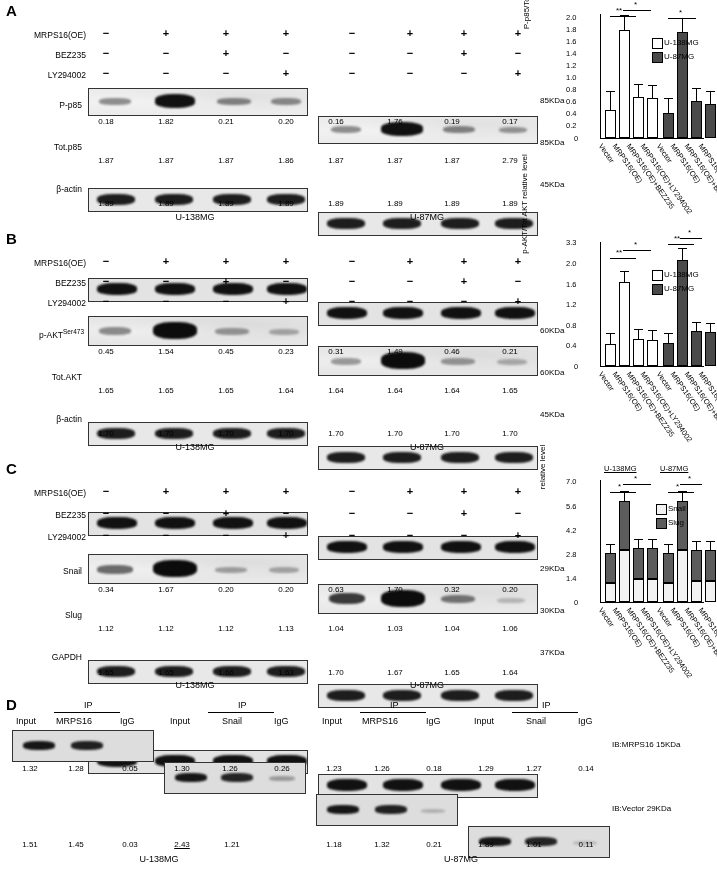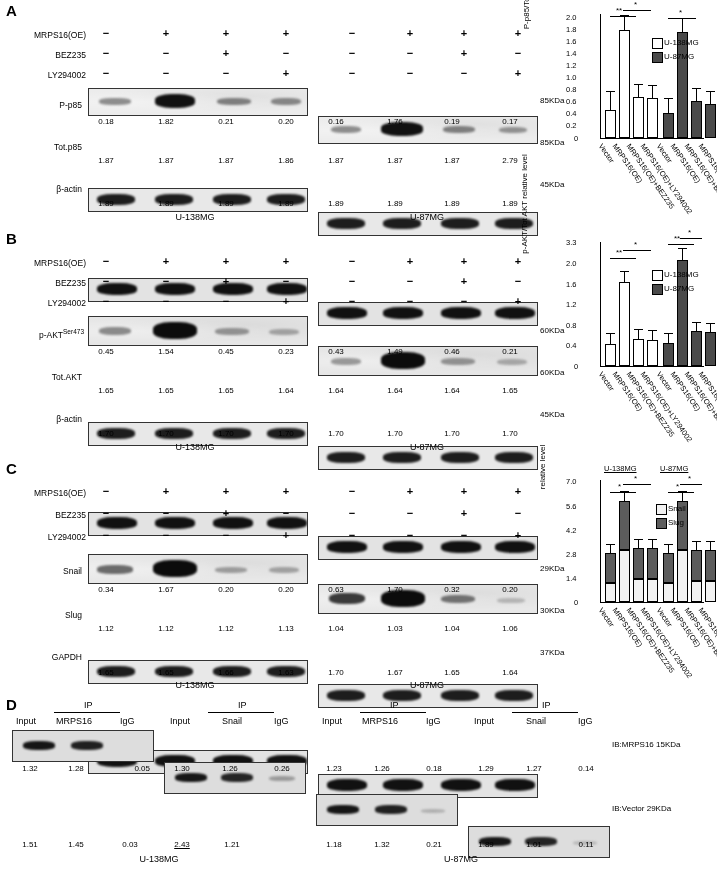--- a/index.html
+++ b/index.html
@@ -257,21 +257,21 @@
     <div class="band" style="left:12px;top:11px;width:30px;height:7px;background:#989898;filter:blur(1.2px);"></div>
     <div class="band" style="left:62px;top:5px;width:44px;height:17px;background:#0c0c0c;filter:blur(1.2px);"></div>
     <div class="band" style="left:122px;top:11px;width:34px;height:7px;background:#909090;filter:blur(1.2px);"></div>
     <div class="band" style="left:178px;top:12px;width:30px;height:6px;background:#a5a5a5;filter:blur(1.2px);"></div>
   </div>
   <div class="kda" style="position:absolute;left:540px;top:98px;">60KDa</div>
   <div class="vals" style="position:absolute;left:86px;top:119px;width:40px;">0.45</div>
   <div class="vals" style="position:absolute;left:146px;top:119px;width:40px;">1.54</div>
   <div class="vals" style="position:absolute;left:206px;top:119px;width:40px;">0.45</div>
   <div class="vals" style="position:absolute;left:266px;top:119px;width:40px;">0.23</div>
-  <div class="vals" style="position:absolute;left:316px;top:119px;width:40px;">0.43</div>
+  <div class="vals" style="position:absolute;left:316px;top:119px;width:40px;">0.31</div>
   <div class="vals" style="position:absolute;left:375px;top:119px;width:40px;">1.49</div>
   <div class="vals" style="position:absolute;left:432px;top:119px;width:40px;">0.46</div>
   <div class="vals" style="position:absolute;left:490px;top:119px;width:40px;">0.21</div>
 
   <div class="rowlabel" style="position:absolute;left:6px;top:144px;width:76px;">Tot.AKT</div>
   <div class="blotbox" style="left:88px;top:134px;width:218px;height:22px;background:#e8e8e8;">
     <div class="band" style="left:8px;top:5px;width:38px;height:11px;background:#1d1d1d;filter:blur(1px);"></div>
     <div class="band" style="left:66px;top:5px;width:38px;height:11px;background:#1d1d1d;filter:blur(1px);"></div>
     <div class="band" style="left:124px;top:5px;width:38px;height:11px;background:#1d1d1d;filter:blur(1px);"></div>
     <div class="band" style="left:178px;top:5px;width:38px;height:11px;background:#1d1d1d;filter:blur(1px);"></div>
@@ -615,21 +615,21 @@
   </div>
   <div class="blotbox" style="left:468px;top:34px;width:140px;height:30px;background:#ddd;">
     <div class="band" style="left:10px;top:10px;width:32px;height:9px;background:#161616;filter:blur(1.2px);"></div>
     <div class="band" style="left:56px;top:10px;width:32px;height:9px;background:#242424;filter:blur(1.2px);"></div>
     <div class="band" style="left:104px;top:14px;width:24px;height:4px;background:#b6b6b6;filter:blur(1.2px);"></div>
   </div>
   <div class="kda" style="position:absolute;left:612px;top:44px;">IB:MRPS16  15KDa</div>
 
   <div class="vals" style="position:absolute;left:10px;top:68px;width:40px;">1.32</div>
   <div class="vals" style="position:absolute;left:56px;top:68px;width:40px;">1.28</div>
-  <div class="vals" style="position:absolute;left:110px;top:68px;width:40px;text-align:right;">0.05</div>
+  <div class="vals" style="position:absolute;left:110px;top:68px;width:40px;">0.05</div>
   <div class="vals" style="position:absolute;left:162px;top:68px;width:40px;">1.30</div>
   <div class="vals" style="position:absolute;left:210px;top:68px;width:40px;">1.26</div>
   <div class="vals" style="position:absolute;left:262px;top:68px;width:40px;">0.26</div>
   <div class="vals" style="position:absolute;left:314px;top:68px;width:40px;">1.23</div>
   <div class="vals" style="position:absolute;left:362px;top:68px;width:40px;">1.26</div>
   <div class="vals" style="position:absolute;left:414px;top:68px;width:40px;">0.18</div>
   <div class="vals" style="position:absolute;left:466px;top:68px;width:40px;">1.29</div>
   <div class="vals" style="position:absolute;left:514px;top:68px;width:40px;">1.27</div>
   <div class="vals" style="position:absolute;left:566px;top:68px;width:40px;">0.14</div>
 

